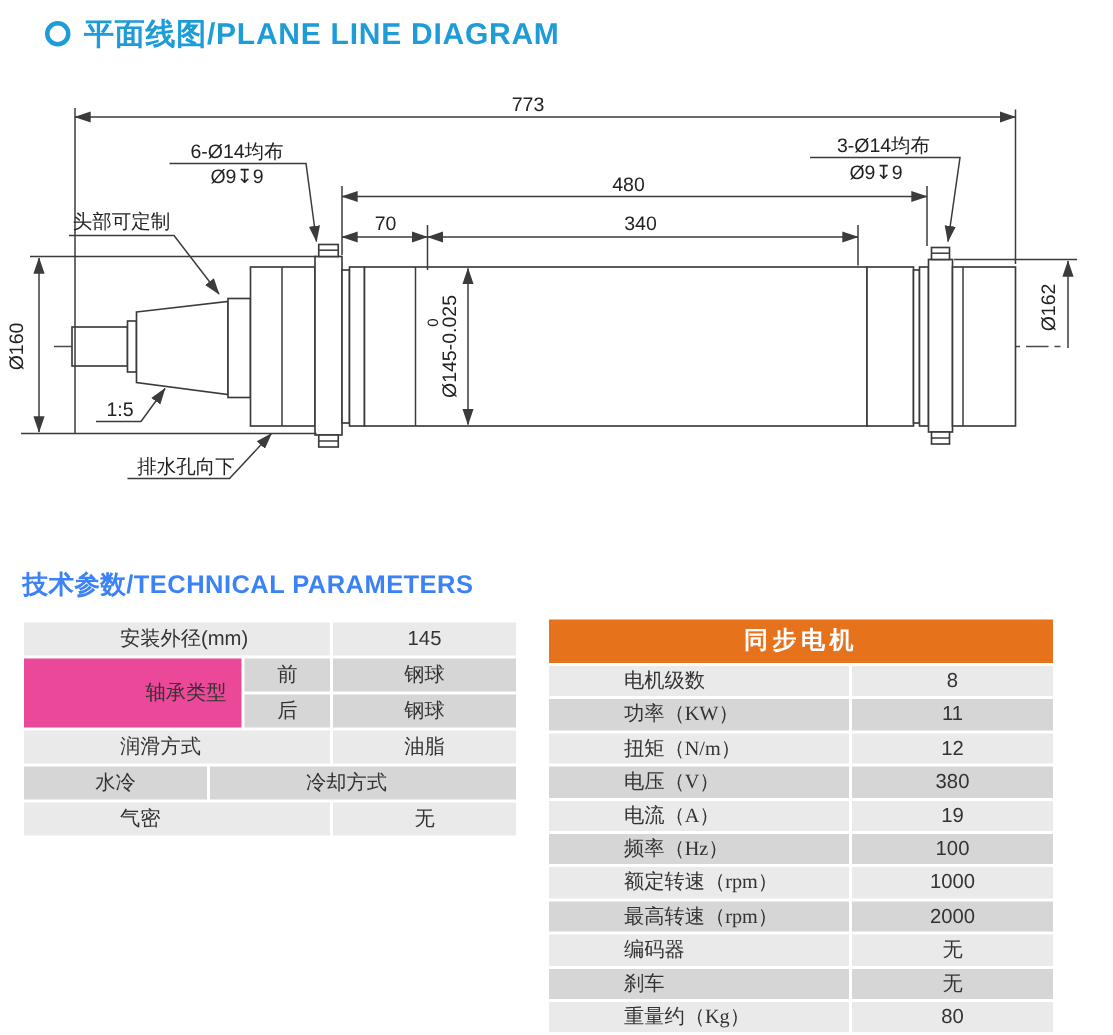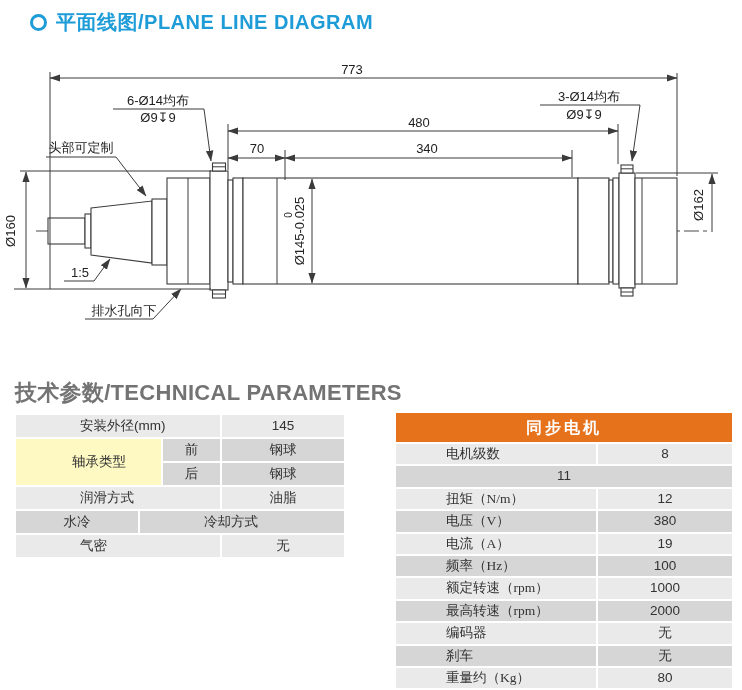--- a/index.html
+++ b/index.html
@@ -4,49 +4,49 @@
 <style>
   html,body{margin:0;padding:0;background:#fff;}
   .page{position:relative;width:742px;height:690px;background:#ffffff;
         font-family:"Liberation Sans",sans-serif;overflow:hidden;}
 
   
   .main-title{position:absolute;top:9px;left:30px;display:flex;align-items:center;
               color:#1d9cd8;font-weight:bold;font-size:20px;letter-spacing:.5px;}
   .circle-icon{width:11px;height:11px;border:3px solid #1d9cd8;border-radius:50%;
                margin-right:9px;flex:0 0 auto;}
-  .section-title{position:absolute;top:378px;left:15px;color:#737373;
-                 font-weight:bold;font-size:22px;letter-spacing:.3px;}
+  .section-title{position:absolute;top:378px;left:15px;color:#3b82f6;
+                 font-weight:bold;font-size:17px;letter-spacing:.3px;}
 
   
   .diagram-svg{position:absolute;top:0;left:0;}
   .ln{stroke:#3b3b3b;stroke-width:1;fill:none;}
   .shape{stroke:#3b3b3b;stroke-width:1.1;fill:#ffffff;}
   .dtxt{font-family:"Liberation Sans",sans-serif;font-size:13px;fill:#222;}
   .dtxt-s{font-family:"Liberation Sans",sans-serif;font-size:10px;fill:#222;}
   .cl{stroke:#4a4a4a;stroke-width:1;stroke-dasharray:15 4 4 4;}
 
   
   .tbl{position:absolute;top:413px;}
   .tbl-left{left:16px;width:328px;}
-  .tbl-right{left:396px;width:336px;}
+  .tbl-right{left:366px;width:336px;}
   .tbl-header{height:29px;line-height:29px;background:#e6721c;color:#fff;
               text-align:center;font-size:16px;font-weight:bold;letter-spacing:3px;}
   .row{display:flex;gap:2px;margin-top:2px;height:22px;line-height:22px;
        font-size:13.5px;color:#333;}
   .tbl-right .row{height:20.4px;line-height:20.4px;}
   .row .c{background:#eaeaea;}
   .row.dark .c{background:#d6d6d6;}
   .lbl{width:204px;padding-left:64px;box-sizing:border-box;}
   .r-lbl{width:200px;padding-left:50px;box-sizing:border-box;font-family:Liberation Serif, serif;}
   .val{flex:1;text-align:center;}
   
   .bgroup{display:flex;gap:2px;margin-top:2px;height:46px;font-size:13.5px;color:#333;}
-  .bgroup .glabel{width:145px;padding-left:56px;box-sizing:border-box;
-                  background:#fef9c3;line-height:46px;}
+  .bgroup .glabel{width:145px;padding-left:81px;box-sizing:border-box;
+                  background:#ec4899;line-height:46px;}
   .gright{flex:1;display:flex;flex-direction:column;gap:2px;}
   .grow{display:flex;gap:2px;flex:1;}
   .grow .gsub{width:57px;text-align:center;background:#d6d6d6;line-height:22px;}
   .grow .val{background:#d6d6d6;line-height:22px;}
 </style>
 </head>
 <body>
 
 <div class="page">
 
@@ -178,20 +178,21 @@
   </div>
 
   <div class="tbl tbl-right">
     <div class="tbl-header">同步电机</div>
 
     <div class="row">
       <div class="c r-lbl">电机级数</div>
       <div class="c val">8</div>
     </div>
     <div class="row dark">
+      <div class="c r-lbl">功率（KW）</div>
       <div class="c val">11</div>
     </div>
     <div class="row">
       <div class="c r-lbl">扭矩（N/m）</div>
       <div class="c val">12</div>
     </div>
     <div class="row dark">
       <div class="c r-lbl">电压（V）</div>
       <div class="c val">380</div>
     </div>

